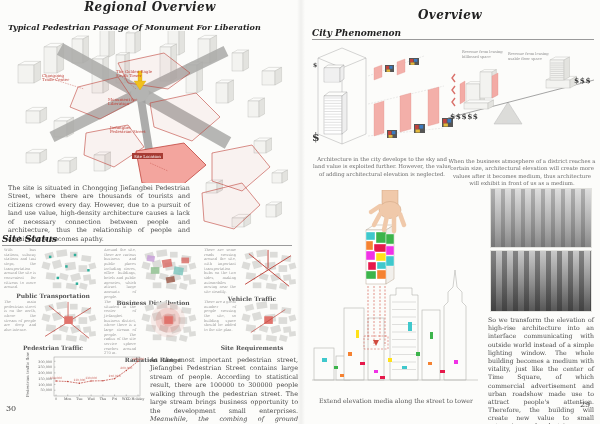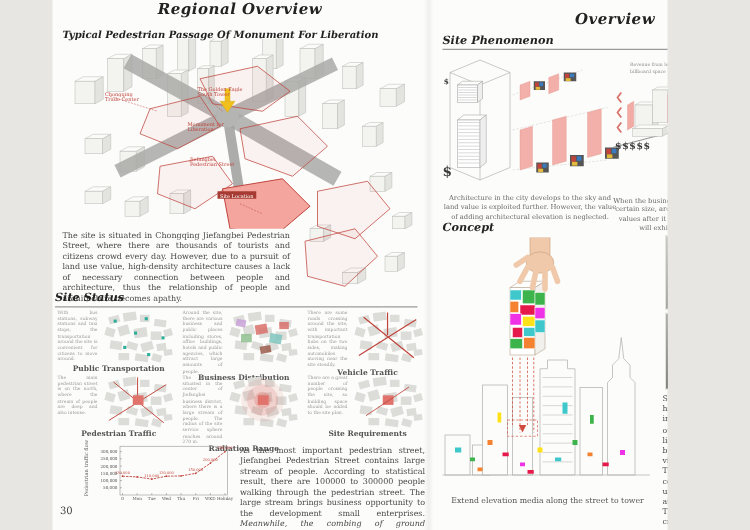--- a/index.html
+++ b/index.html
@@ -1,17 +1,17 @@
 <!DOCTYPE html>
 <html><head>
 <meta charset="utf-8">
 <style>
   html,body{margin:0;padding:0;background:#e8e6e2;}
-  #board{position:relative;width:492px;height:424px;background:#fcfcfa;overflow:hidden;
-         font-family:"DejaVu Serif","Liberation Serif",serif;color:#3a3a3a;margin-left:42px;}
+  #board{position:relative;width:600px;height:424px;background:#fcfcfa;overflow:hidden;
+         font-family:"DejaVu Serif","Liberation Serif",serif;color:#3a3a3a;}
   .abs{position:absolute;}
   .page-title{font-size:12px;font-weight:bold;font-style:italic;text-align:center;letter-spacing:.4px;color:#222;}
   .subtitle{font-size:8px;font-weight:bold;font-style:italic;color:#222;}
   .sec-head{font-size:9px;font-weight:bold;font-style:italic;color:#222;border-bottom:.7px solid #9a9a9a;padding-bottom:1px;}
   .body-text{font-size:6.4px;line-height:1.32;text-align:justify;color:#4a4a4a;}
   .note{font-size:3.6px;line-height:1.3;color:#9a9a9a;text-align:justify;}
   .caption{font-size:6px;color:#555;text-align:center;font-weight:bold;}
   .small-cap{font-size:5.4px;line-height:1.35;color:#6a6a6a;text-align:center;}
   .map-label{font-size:4px;line-height:1.1;color:#c0443c;}
   .site-tag{font-size:4px;color:#fff;background:#a63b33;padding:.5px 2px;}
@@ -371,21 +371,21 @@
     </svg>
   <div class="abs page-num" style="left:6px;top:404px;">30</div>
 
   <div class="abs body-text" style="left:150px;top:356px;width:148px;">
     <span>As the most important pedestrian street, Jiefangbei Pedestrian Street contains large stream of people. According to statistical result, there are 100000 to 300000 people walking through the pedestrian street. The large stream brings business opportunity to the development small enterprises. </span><em>Meanwhile, the combing of ground transportation is a difficulty in the design.</em>
   </div>
 
   <div class="abs gutter" style="left:297px;top:0;width:8px;height:424px;"></div>
 
   <div class="abs page-title" style="left:300px;top:8px;width:300px;">Overview</div>
-  <div class="abs sec-head" style="left:312px;top:28px;width:282px;">Site Phenomenon</div>
+  <div class="abs sec-head" style="left:312px;top:28px;width:282px;">City Phenomenon</div>
 
   <svg id="phen-left" class="abs" style="left:312px;top:44px;" width="145" height="110" viewBox="0 0 145 110">
       <g>
         <polygon points="6,14 30,4 54,14 30,24" fill="none" stroke="#aaa" stroke-width="0.5"></polygon>
         <path d="M6 14 L6 90" stroke="#aaa" stroke-width="0.5" fill="none"></path>
         <path d="M54 14 L54 90" stroke="#aaa" stroke-width="0.5" fill="none"></path>
         <path d="M30 24 L30 100" stroke="#aaa" stroke-width="0.5" fill="none"></path>
         <path d="M6 90 L30 100 L54 90" stroke="#aaa" stroke-width="0.5" fill="none"></path>
         <polygon points="12,24 16,21 32,21 28,24" fill="#fdfdfb" stroke="#999" stroke-width="0.4"></polygon>
         <rect x="12" y="24" width="16" height="14" fill="#fff" stroke="#999" stroke-width="0.4"></rect>
@@ -477,21 +477,20 @@
       <line x1="102.5" y1="27.5" x2="115.5" y2="27.5" stroke="#9a9a9a" stroke-width="0.3"></line>
       <line x1="102.5" y1="29.6" x2="115.5" y2="29.6" stroke="#9a9a9a" stroke-width="0.3"></line>
       <line x1="102.5" y1="31.700000000000003" x2="115.5" y2="31.700000000000003" stroke="#9a9a9a" stroke-width="0.3"></line>
     </svg>
   <div class="abs bal-label" style="left:462px;top:50px;width:42px;">Revenue from leasing billboard space</div>
   <div class="abs bal-label" style="left:508px;top:52px;width:42px;">Revenue from leasing usable floor space</div>
   <span class="abs dollars" style="left:450px;top:112px;">$$$$$</span>
   <span class="abs dollars" style="left:574px;top:76px;">$$$</span>
   <div class="abs small-cap" style="left:448px;top:158px;width:148px;">When the business atmosphere of a district reaches a certain size, architectural elevation will create more values after it becomes medium, thus architecture will exhibit in front of us as a medium.</div>
 
-  <div class="abs sec-head" style="left:312px;top:178px;width:160px;border-bottom:none;">Concept</div>
   <svg id="concept" class="abs" style="left:310px;top:190px;" width="172" height="205" viewBox="0 0 172 205">
       <g fill="#fcfcfa" stroke="#b3b3b0" stroke-width="0.6">
         <rect x="4" y="158" width="20" height="32"></rect>
         <rect x="26" y="166" width="14" height="24"></rect>
         <rect x="34" y="118" width="20" height="72"></rect>
         <rect x="58" y="128" width="16" height="62"></rect>
         <polygon points="80,190 80,105 86,105 86,98 102,98 102,105 108,105 108,190"></polygon>
         <rect x="112" y="120" width="18" height="70"></rect>
         <polygon points="134,190 134,116 138,112 138,102 143,97 145,80 147,97 152,102 152,112 156,116 156,190"></polygon>
         <line x1="2" y1="190" x2="168" y2="190"></line>

